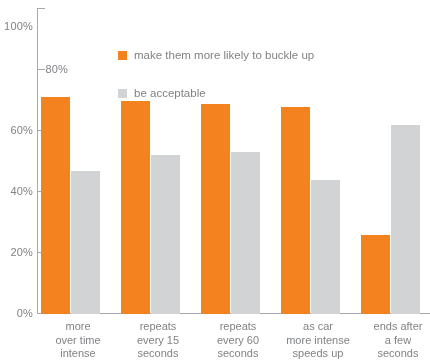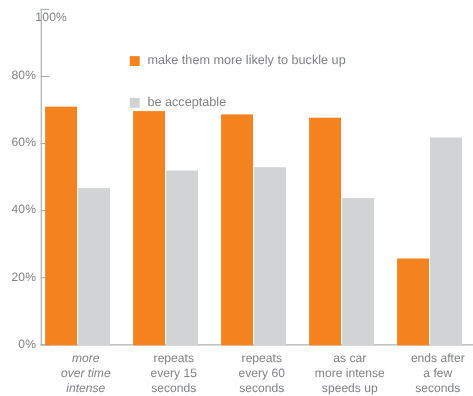--- a/index.html
+++ b/index.html
@@ -77,23 +77,23 @@
   <div id="y-axis-group">
       <div class="y-tick" style="top: 313px;"></div>
       <div class="y-label" style="top: 308px;">0%</div>
       <div class="y-tick" style="top: 252px;"></div>
       <div class="y-label" style="top: 247px;">20%</div>
       <div class="y-tick" style="top: 191px;"></div>
       <div class="y-label" style="top: 186px;">40%</div>
       <div class="y-tick" style="top: 130px;"></div>
       <div class="y-label" style="top: 125px;">60%</div>
       <div class="y-tick" style="top: 69px;"></div>
-      <div class="y-label" style="top: 64px;">80%</div>
+      <div class="y-label" style="top: 64px; padding-left: 35px;">80%</div>
       <div class="y-tick" style="top: 8px;"></div>
-      <div class="y-label" style="top: 11px; margin-left: 28px;">100%</div>
+      <div class="y-label" style="top: 21px;">100%</div>
     </div>
 
   <div class="x-axis-line"></div>
 
   <div class="plot" id="plot-area">
       <div class="group" style="left: 0px;">
         <div class="bar series0" title="make them more likely to buckle up: 71%" style="height: 216.55px; background: rgb(244, 130, 31);"></div>
         <div class="bar series1" title="be acceptable: 47%" style="height: 143.35px; background: rgb(209, 211, 212);"></div>
       </div>
       <div class="group" style="left: 80px;">
@@ -108,21 +108,21 @@
         <div class="bar series0" title="make them more likely to buckle up: 68%" style="height: 207.4px; background: rgb(244, 130, 31);"></div>
         <div class="bar series1" title="be acceptable: 44%" style="height: 134.2px; background: rgb(209, 211, 212);"></div>
       </div>
       <div class="group" style="left: 320px;">
         <div class="bar series0" title="make them more likely to buckle up: 26%" style="height: 79.3px; background: rgb(244, 130, 31);"></div>
         <div class="bar series1" title="be acceptable: 62%" style="height: 189.1px; background: rgb(209, 211, 212);"></div>
       </div>
     </div>
 
   <div id="x-labels">
-      <div class="x-label" style="left: 38px; font-style: italic;">
+      <div class="x-label" style="left: 38px;">
         <span>more</span>
         <span>over time</span>
         <span>intense</span>
       </div>
       <div class="x-label" style="left: 118px;">
         <span>repeats</span>
         <span>every 15</span>
         <span>seconds</span>
       </div>
       <div class="x-label" style="left: 198px;">

